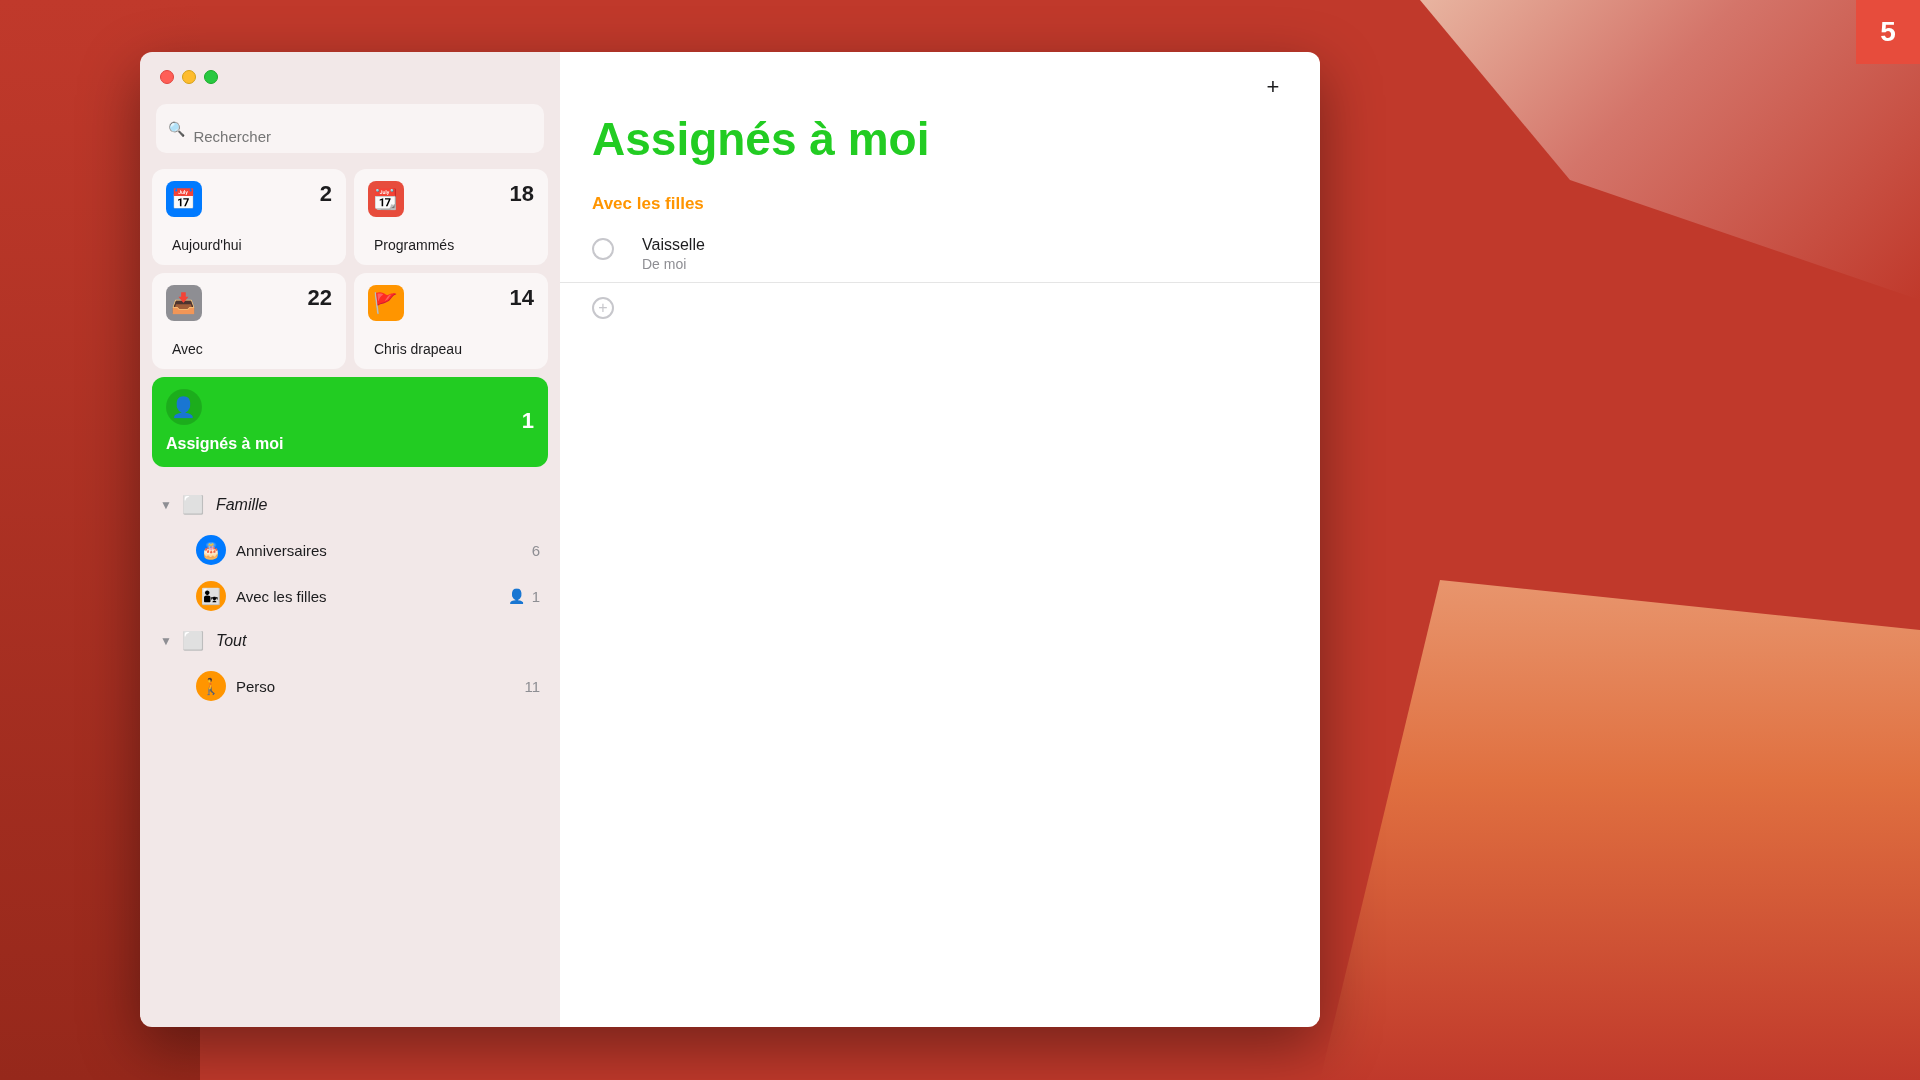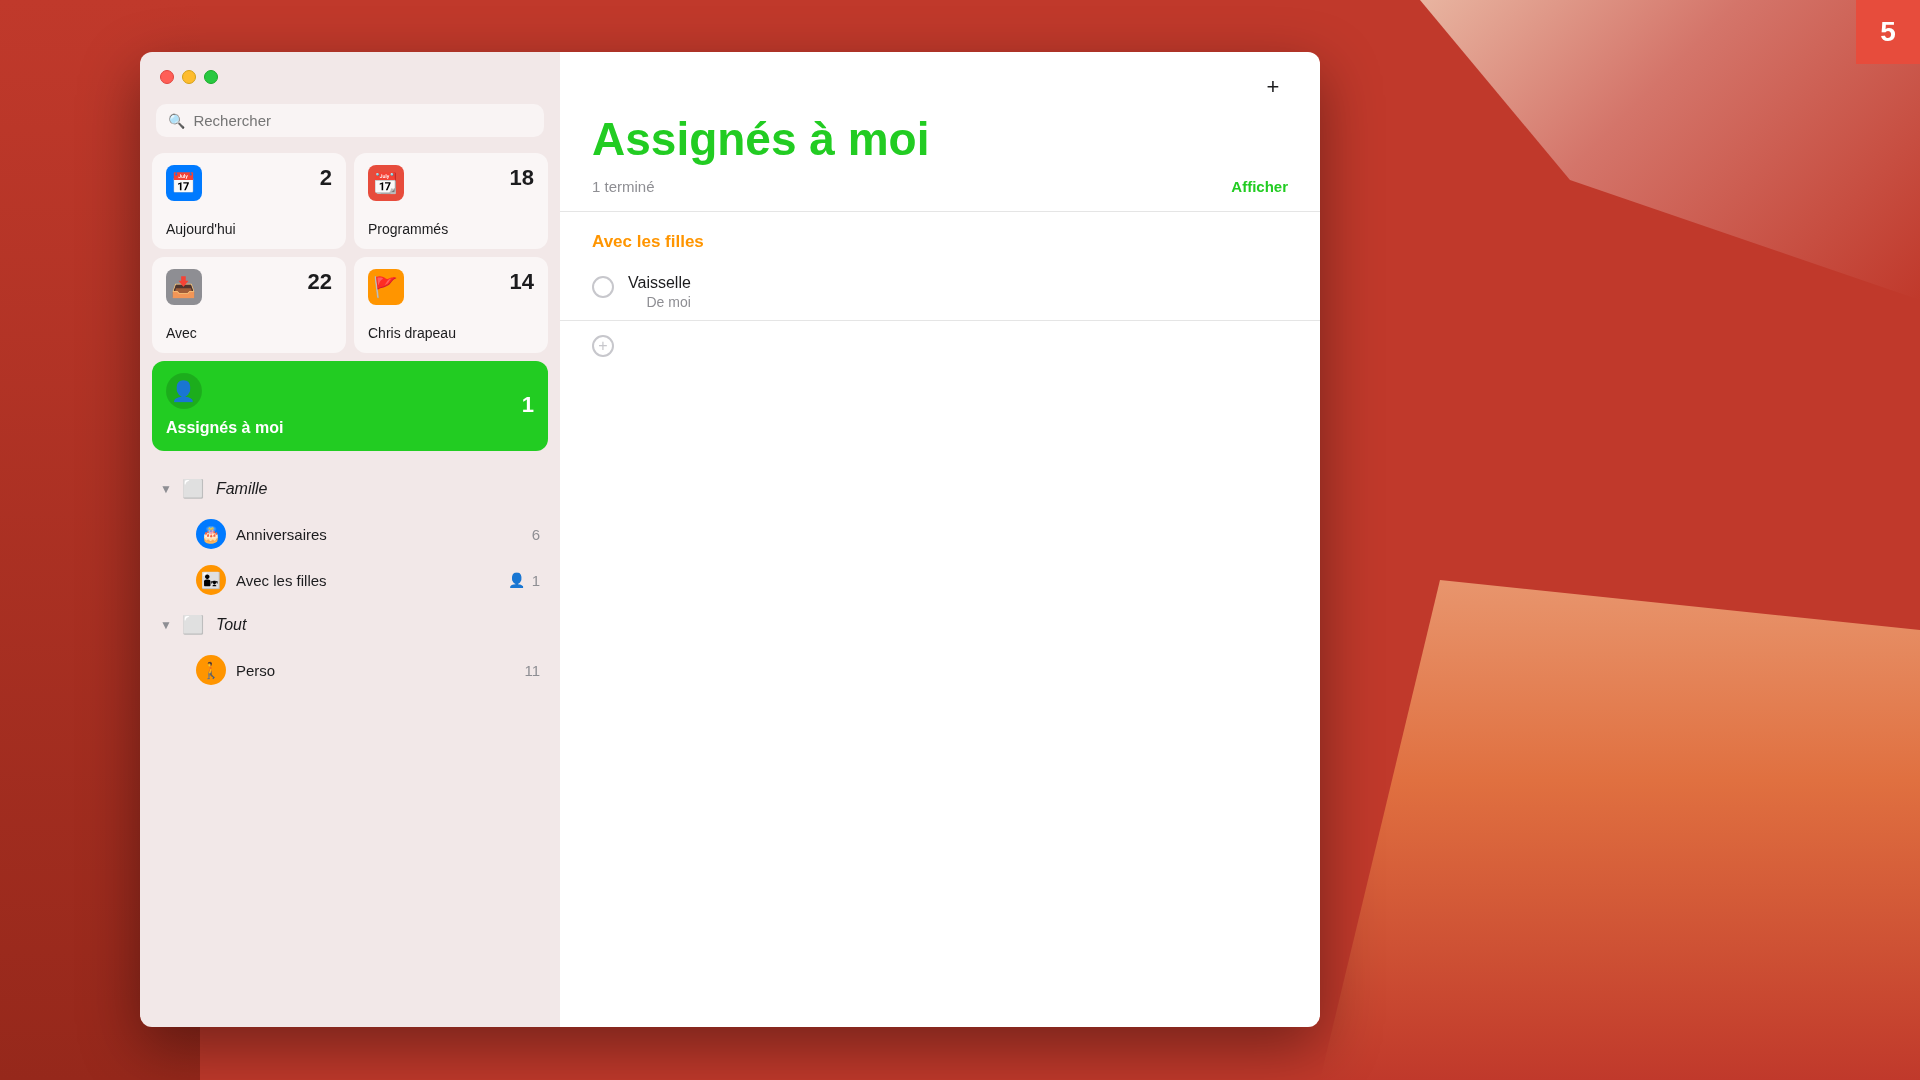--- a/index.html
+++ b/index.html
@@ -98,20 +98,21 @@
       font-size: 14px;
     }
 
     .search-input {
       border: none;
       background: transparent;
       font-size: 15px;
       color: #14532d;
       outline: none;
       width: 100%;
+      margin-top: 16px;
     }
 
     
     .smart-grid {
       display: grid;
       grid-template-columns: 1fr 1fr;
       gap: 8px;
       padding: 0 12px;
       margin-bottom: 8px;
     }
@@ -134,20 +135,21 @@
     .smart-card-count {
       font-size: 22px;
       font-weight: 700;
       color: #1c1c1e;
     }
 
     .smart-card-label {
       font-size: 14px;
       font-weight: 500;
       color: #1c1c1e;
+      margin-left: 6px;
     }
 
     .smart-icon {
       width: 36px; height: 36px;
       border-radius: 8px;
       display: flex; align-items: center; justify-content: center;
       font-size: 20px;
     }
 
     .icon-today { background: #007aff; }
@@ -337,23 +339,22 @@
       padding: 20px 32px 12px 32px;
       font-size: 17px;
       font-weight: 600;
       color: #ff9500;
     }
 
     .task-item {
       display: flex;
       align-items: flex-start;
       padding: 10px 32px;
-      gap: 14px;
+      gap: 28px;
       border-bottom: 1px solid #e5e5e5;
-      text-align: right;
     }
 
     .task-checkbox {
       width: 22px; height: 22px;
       border-radius: 50%;
       border: 2px solid #c7c7cc;
       background: white;
       flex-shrink: 0;
       margin-top: 2px;
       cursor: pointer;
@@ -510,24 +511,20 @@
 
     <div class="main-header">
       <div></div>
       <div class="plus-button">
         <span>+</span>
       </div>
     </div>
 
     <div class="main-title">Assignés à moi</div>
 
-    <div class="completed-row">
-      <span class="completed-text">1 terminé</span>
-      <button class="afficher-btn">Afficher</button>
-    </div>
 
     <div class="task-group-header">Avec les filles</div>
 
     <div class="task-item">
       <div class="task-checkbox"></div>
       <div class="task-text-block">
         <span class="task-name">Vaisselle</span>
         <span class="task-sub">De moi</span>
       </div>
     </div>

